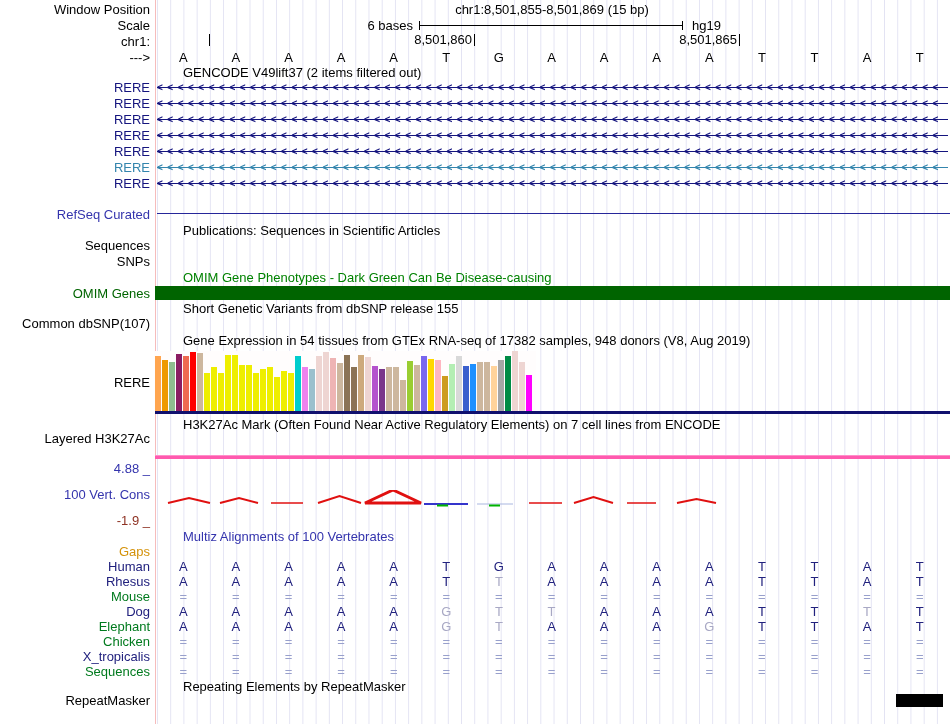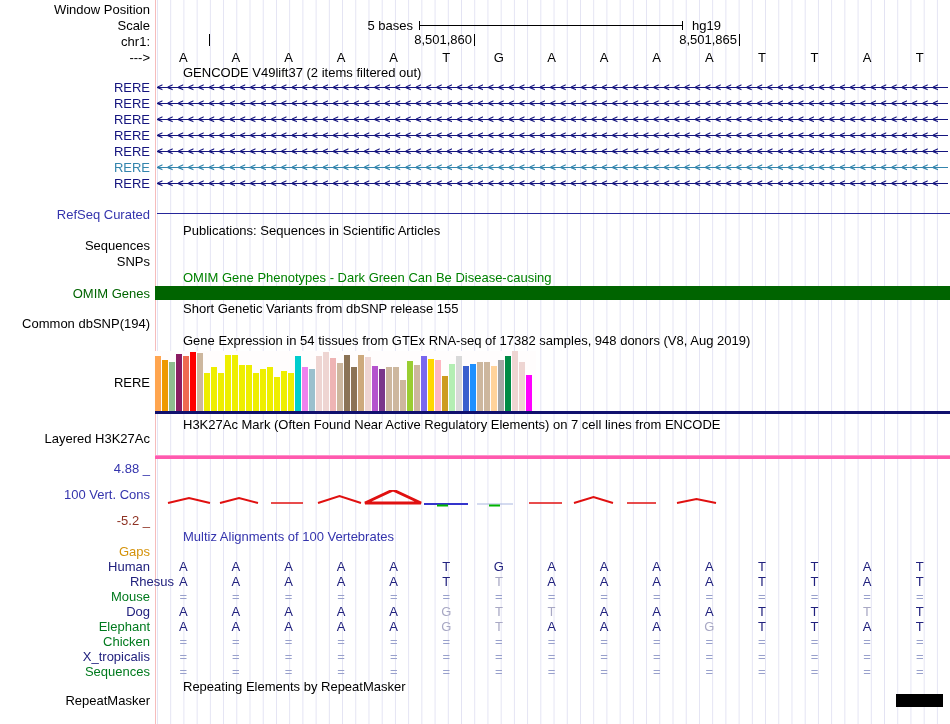--- a/index.html
+++ b/index.html
@@ -35,23 +35,24 @@
 <div class="page">
   <div class="grid"></div>
   <div class="pinkline"></div>
 
   <div class="left-label" style="top:2px">Window Position</div>
   <div class="left-label" style="top:18px">Scale</div>
   <div class="left-label" style="top:34px">chr1:</div>
   <div class="left-label" style="top:50px">---&gt;</div>
 
   <div class="header-center">
+    <span>chr1:8,501,855-8,501,869 (15 bp)</span>
   </div>
 
-  <div style="position:absolute;left:157px;top:18px;width:256px;text-align:right;">5 bases</div>
+  <div style="position:absolute;left:157px;top:18px;width:256px;text-align:right;">6 bases</div>
   <div style="position:absolute;left:419px;top:25px;width:264px;height:1px;background:#000;"></div>
   <div class="tick" style="left:419px;top:21px;height:9px;"></div>
   <div class="tick" style="left:682px;top:21px;height:9px;"></div>
   <div style="position:absolute;left:692px;top:18px;">hg19</div>
 
   <div class="tick" style="left:209px;top:34px;height:12px;"></div>
   <div class="coord" style="left:362px;top:33px;">8,501,860</div>
   <div class="tick" style="left:474px;top:34px;height:12px;"></div>
   <div class="coord" style="left:627px;top:33px;">8,501,865</div>
   <div class="tick" style="left:739px;top:34px;height:12px;"></div>
@@ -63,34 +64,34 @@
 
   <div class="title" style="top:224px">Publications: Sequences in Scientific Articles</div>
   <div class="left-label" style="top:238px">Sequences</div>
   <div class="left-label" style="top:254px">SNPs</div>
 
   <div class="title" style="top:271px;color:#008200;">OMIM Gene Phenotypes - Dark Green Can Be Disease-causing</div>
   <div class="omim-bar" style="background:#006400;"></div>
   <div class="left-label" style="top:286px;color:#006400;">OMIM Genes</div>
 
   <div class="title" style="top:302px">Short Genetic Variants from dbSNP release 155</div>
-  <div class="left-label" style="top:316px">Common dbSNP(194)</div>
+  <div class="left-label" style="top:316px">Common dbSNP(107)</div>
 
   <div class="title" style="top:334px">Gene Expression in 54 tissues from GTEx RNA-seq of 17382 samples, 948 donors (V8, Aug 2019)</div>
   <div class="gtex-panel"></div>
   <div class="left-label" style="top:375px">RERE</div>
   <div class="baseline"></div>
 
   <div class="title" style="top:418px">H3K27Ac Mark (Often Found Near Active Regulatory Elements) on 7 cell lines from ENCODE</div>
   <div class="left-label" style="top:431px">Layered H3K27Ac</div>
   <div class="h3k-bar"></div>
 
   <div class="left-label blue" style="top:461px">4.88 _</div>
   <div class="left-label blue" style="top:487px">100 Vert. Cons</div>
-  <div class="left-label" style="top:513px;color:#8e3223;">-5.2 _</div>
+  <div class="left-label" style="top:513px;color:#8e3223;">-1.9 _</div>
   <svg class="cons" id="cons-svg" width="790" height="22">
       <path d="M11 13 L32 8 L53 13" stroke="#e01010" stroke-width="2" fill="none"></path>
       <path d="M63 13 L82 8 L101 13" stroke="#e01010" stroke-width="2" fill="none"></path>
       <line x1="114" y1="13" x2="146" y2="13" stroke="#e01010" stroke-width="1.5"></line>
       <path d="M161 13 L182.5 6 L204 13" stroke="#e01010" stroke-width="2" fill="none"></path>
       <path d="M208 13 L236 0 L264 13 Z" stroke="#e01010" stroke-width="3" fill="none"></path>
       <line x1="267" y1="14" x2="311" y2="14" stroke="#3434cc" stroke-width="2"></line>
       <rect x="280" y="14.5" width="11" height="2" fill="#00b300"></rect>
       <line x1="320" y1="14" x2="356" y2="14" stroke="#a9b6e0" stroke-width="1"></line>
       <rect x="332" y="14.5" width="11" height="2" fill="#00b300"></rect>
@@ -200,21 +201,21 @@
       <div class="aln-cell" style="left: 420px; top: 559px; width: 52.6px; color: rgb(33, 33, 126);">T</div>
       <div class="aln-cell" style="left: 472.6px; top: 559px; width: 52.6px; color: rgb(33, 33, 126);">G</div>
       <div class="aln-cell" style="left: 525.2px; top: 559px; width: 52.6px; color: rgb(33, 33, 126);">A</div>
       <div class="aln-cell" style="left: 577.8px; top: 559px; width: 52.6px; color: rgb(33, 33, 126);">A</div>
       <div class="aln-cell" style="left: 630.4px; top: 559px; width: 52.6px; color: rgb(33, 33, 126);">A</div>
       <div class="aln-cell" style="left: 683px; top: 559px; width: 52.6px; color: rgb(33, 33, 126);">A</div>
       <div class="aln-cell" style="left: 735.6px; top: 559px; width: 52.6px; color: rgb(33, 33, 126);">T</div>
       <div class="aln-cell" style="left: 788.2px; top: 559px; width: 52.6px; color: rgb(33, 33, 126);">T</div>
       <div class="aln-cell" style="left: 840.8px; top: 559px; width: 52.6px; color: rgb(33, 33, 126);">A</div>
       <div class="aln-cell" style="left: 893.4px; top: 559px; width: 52.6px; color: rgb(33, 33, 126);">T</div>
-      <div class="left-label" style="top: 574px; color: rgb(33, 33, 126); padding-left: 24px;">Rhesus</div>
+      <div class="left-label" style="top: 574px; color: rgb(33, 33, 126);">Rhesus</div>
       <div class="aln-cell" style="left: 157px; top: 574px; width: 52.6px; color: rgb(33, 33, 126);">A</div>
       <div class="aln-cell" style="left: 209.6px; top: 574px; width: 52.6px; color: rgb(33, 33, 126);">A</div>
       <div class="aln-cell" style="left: 262.2px; top: 574px; width: 52.6px; color: rgb(33, 33, 126);">A</div>
       <div class="aln-cell" style="left: 314.8px; top: 574px; width: 52.6px; color: rgb(33, 33, 126);">A</div>
       <div class="aln-cell" style="left: 367.4px; top: 574px; width: 52.6px; color: rgb(33, 33, 126);">A</div>
       <div class="aln-cell" style="left: 420px; top: 574px; width: 52.6px; color: rgb(33, 33, 126);">T</div>
       <div class="aln-cell" style="left: 472.6px; top: 574px; width: 52.6px; color: rgb(168, 168, 196);">T</div>
       <div class="aln-cell" style="left: 525.2px; top: 574px; width: 52.6px; color: rgb(33, 33, 126);">A</div>
       <div class="aln-cell" style="left: 577.8px; top: 574px; width: 52.6px; color: rgb(33, 33, 126);">A</div>
       <div class="aln-cell" style="left: 630.4px; top: 574px; width: 52.6px; color: rgb(33, 33, 126);">A</div>

